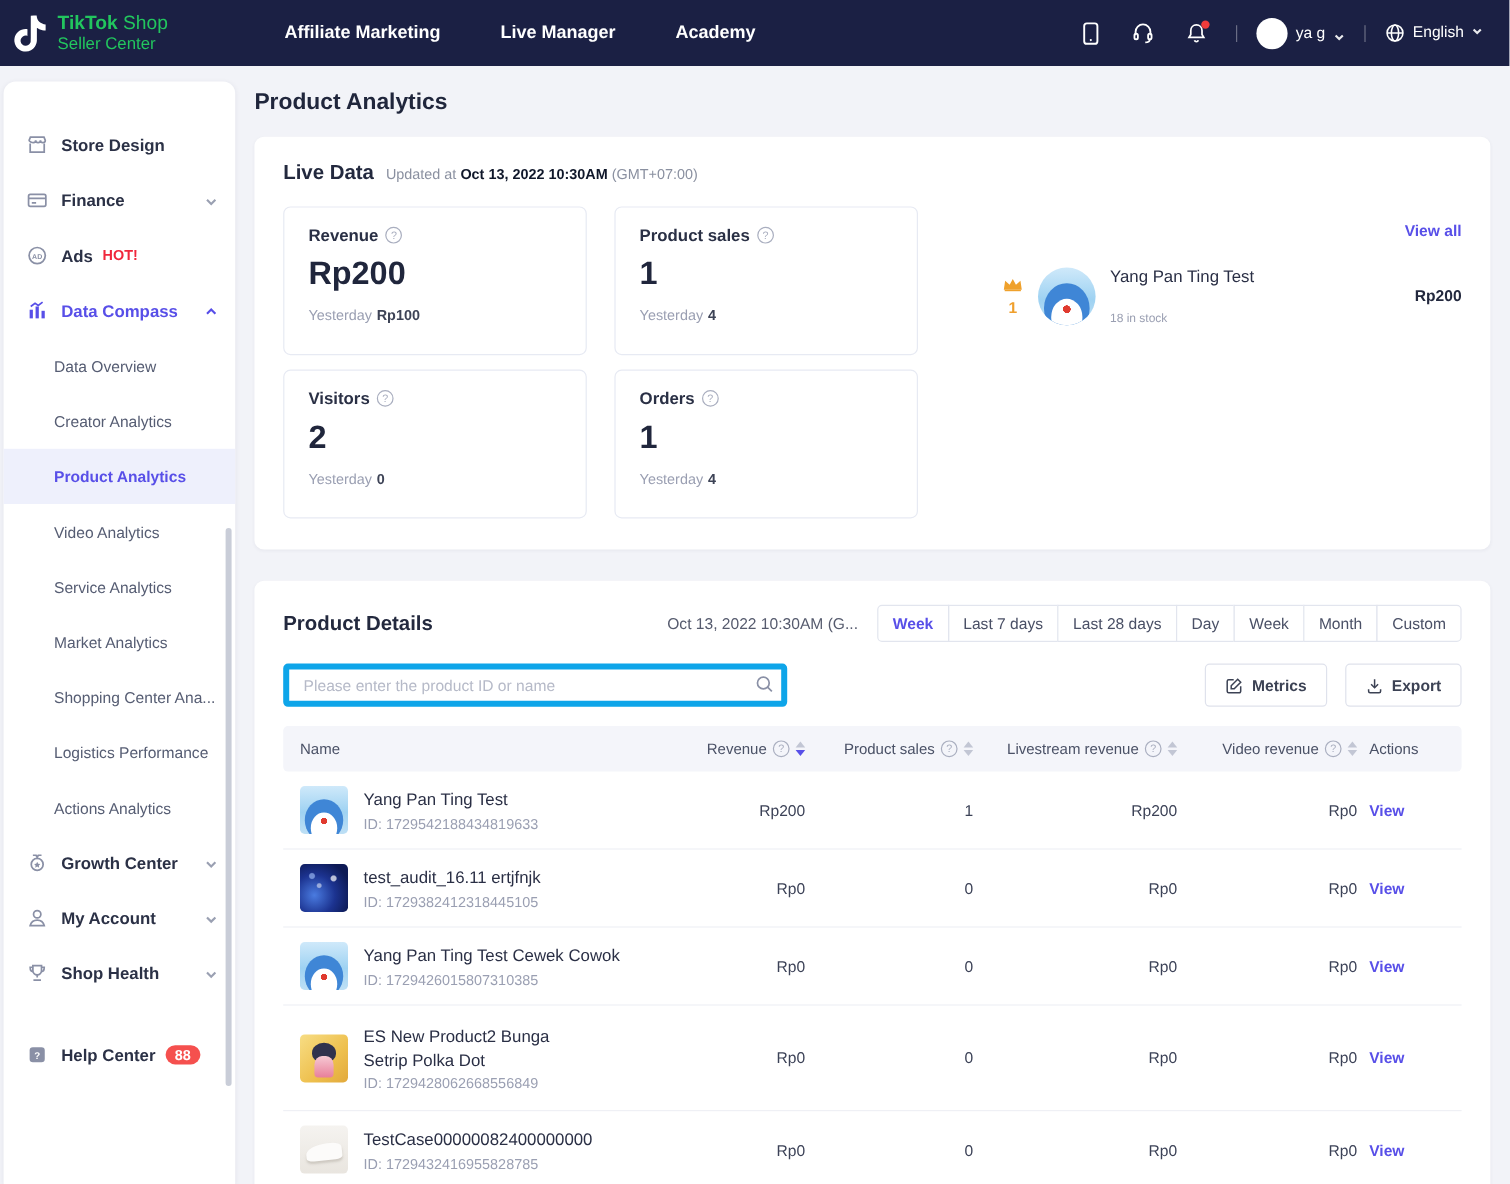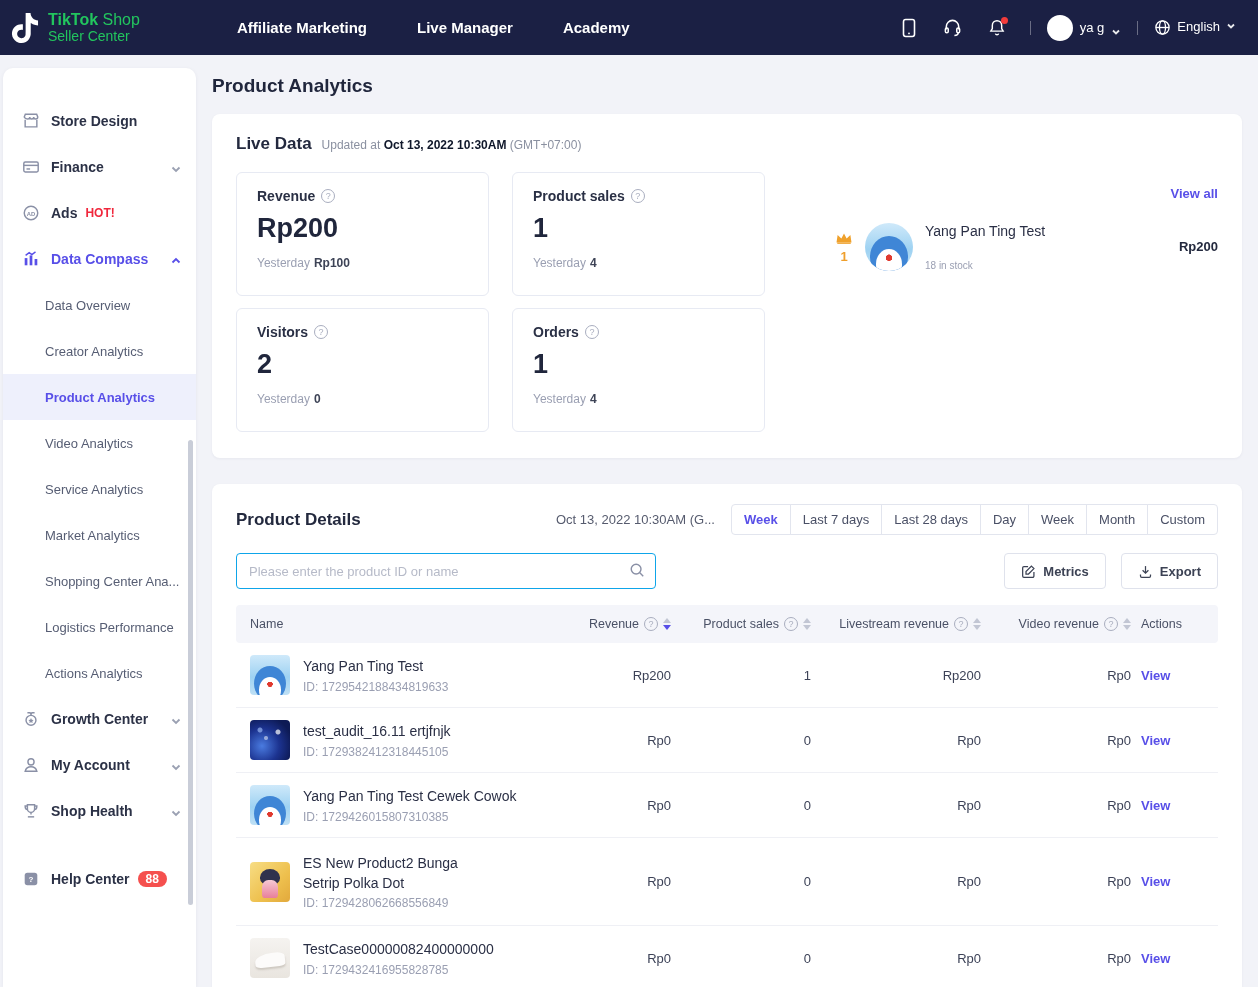--- a/index.html
+++ b/index.html
@@ -100,21 +100,21 @@
   .details-card{margin-top:26px;padding:20px 24px 0 24px;height:520px;}
   .details-head{display:flex;align-items:center;}
   .details-date{margin-left:auto;font-size:13px;color:#565b6e;margin-right:16px;}
   .seg-group{display:flex;}
   .seg-btn{border:1px solid #e2e5ee;background:#fff;padding:7px 12px;font-size:13px;color:#4a5066;font-family:inherit;margin-left:-1px;cursor:pointer;white-space:nowrap;}
   .seg-btn:first-child{border-radius:4px 0 0 4px;margin-left:0;}
   .seg-btn:last-child{border-radius:0 4px 4px 0;}
   .seg-btn.active{color:#584fe8;font-weight:600;position:relative;z-index:1;}
   .controls-row{display:flex;align-items:center;margin-top:18px;}
   .search-box{position:relative;width:420px;}
-  .search-input{width:100%;height:36px;border:1px solid #0ea5e9;border-radius:4px;padding:0 36px 0 12px;font-size:13px;color:#3c4257;font-family:inherit;outline:none;}
+  .search-input{width:100%;height:36px;border:5px solid #0ea5e9;border-radius:4px;padding:0 36px 0 12px;font-size:13px;color:#3c4257;font-family:inherit;outline:none;}
   .search-input::placeholder{color:#b6bac8;}
   .search-ico{position:absolute;right:11px;top:9px;cursor:pointer;}
   .search-ico svg{stroke:#8a90a6;fill:none;stroke-width:1.6;}
   .ctrl-btns{margin-left:auto;display:flex;gap:15px;}
   .ctrl-btn{display:flex;align-items:center;gap:7px;height:36px;padding:0 16px;border:1px solid #dfe2ec;border-radius:4px;background:#fff;font-size:13px;font-weight:600;color:#3c4254;font-family:inherit;cursor:pointer;}
   .ctrl-btn svg{stroke:#3c4254;fill:none;stroke-width:1.5;}
 
   
   .table{margin-top:16px;}
   .tr{display:grid;grid-template-columns:330px 105px 140px 170px 150px 87px;align-items:center;}

